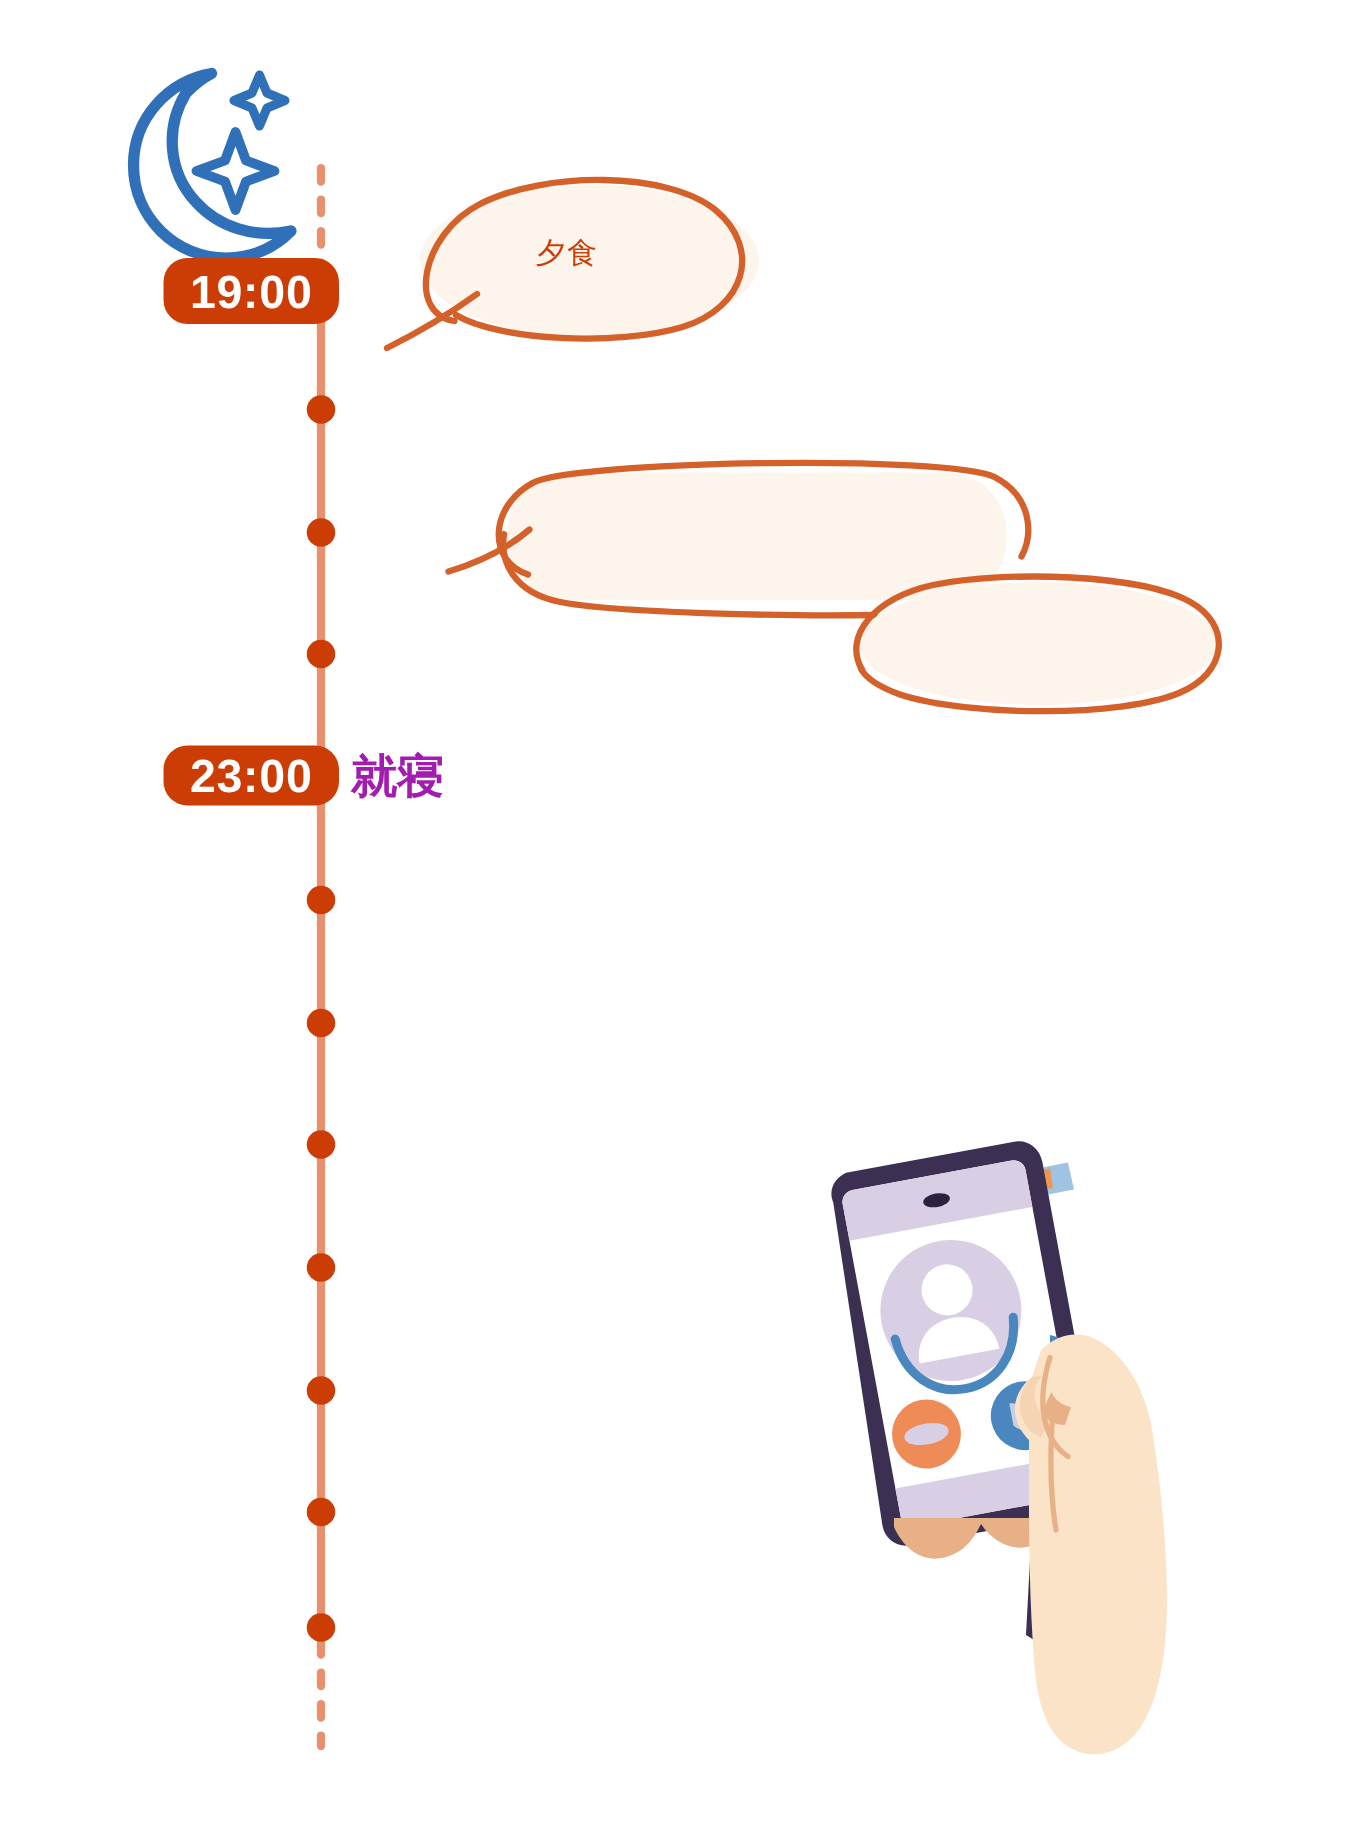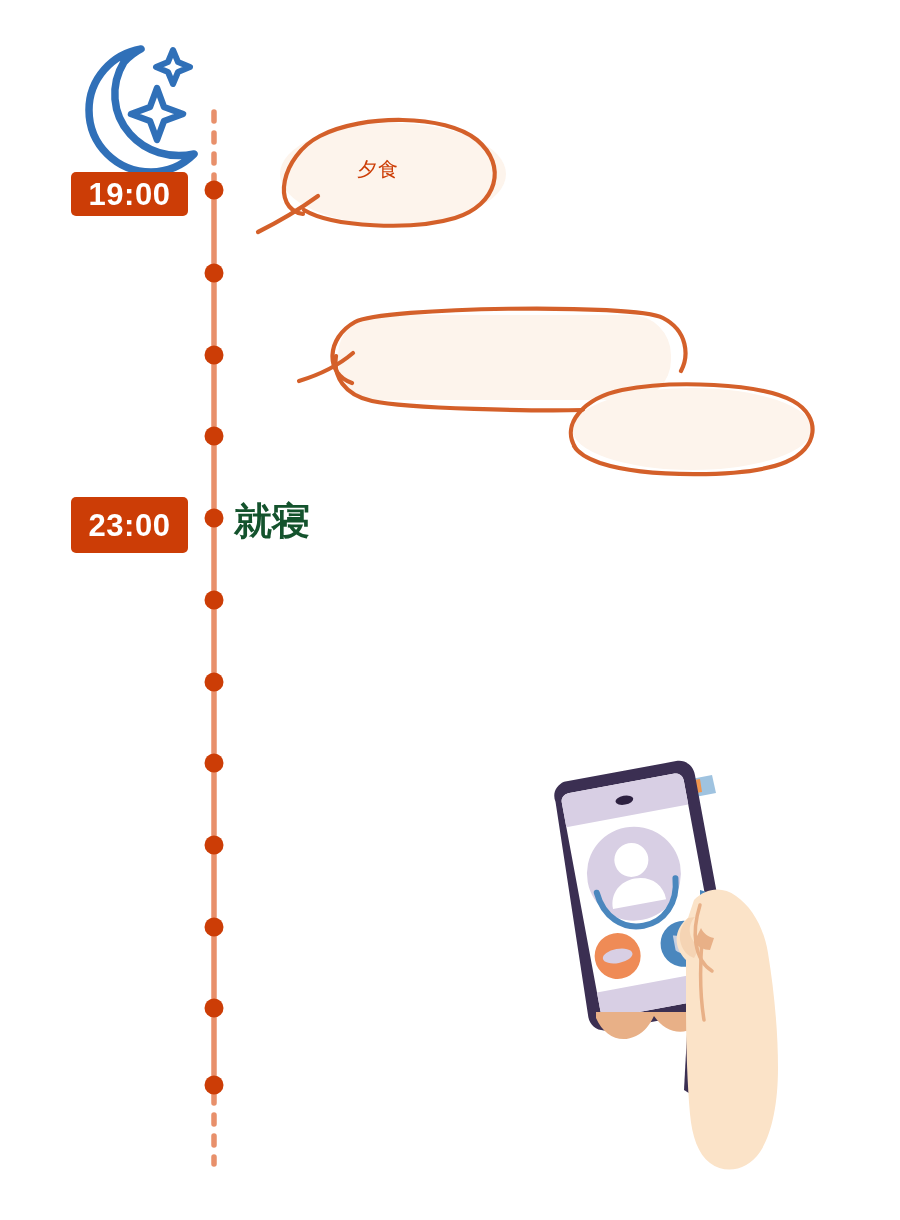--- a/index.html
+++ b/index.html
@@ -27,46 +27,47 @@
   }
 
   
   .time-badge {
     position: absolute;
     display: flex;
     align-items: center;
     justify-content: center;
     background: #cc3d06;
     color: #ffffff;
-    border-radius: 5px;
+    border-radius: 16px;
     font-size: 31px;
     font-weight: 700;
     letter-spacing: 0.5px;
     line-height: 1;
     padding: 0;
     box-sizing: border-box;
+    margin-left: 38px;
   }
   #badge-1900 {
     left: 71px;
     top: 172px;
     width: 117px;
     height: 44px;
   }
   #badge-2300 {
     left: 71px;
     top: 497px;
     width: 117px;
-    height: 56px;
+    height: 40px;
   }
 
   
   .rail-label {
     position: absolute;
-    color: #14532d;
-    font-size: 38px;
+    color: #a21caf;
+    font-size: 31px;
     font-weight: 700;
     line-height: 1;
     white-space: nowrap;
   }
   #label-bedtime {
     left: 234px;
     top: 502px;
   }
 
   

